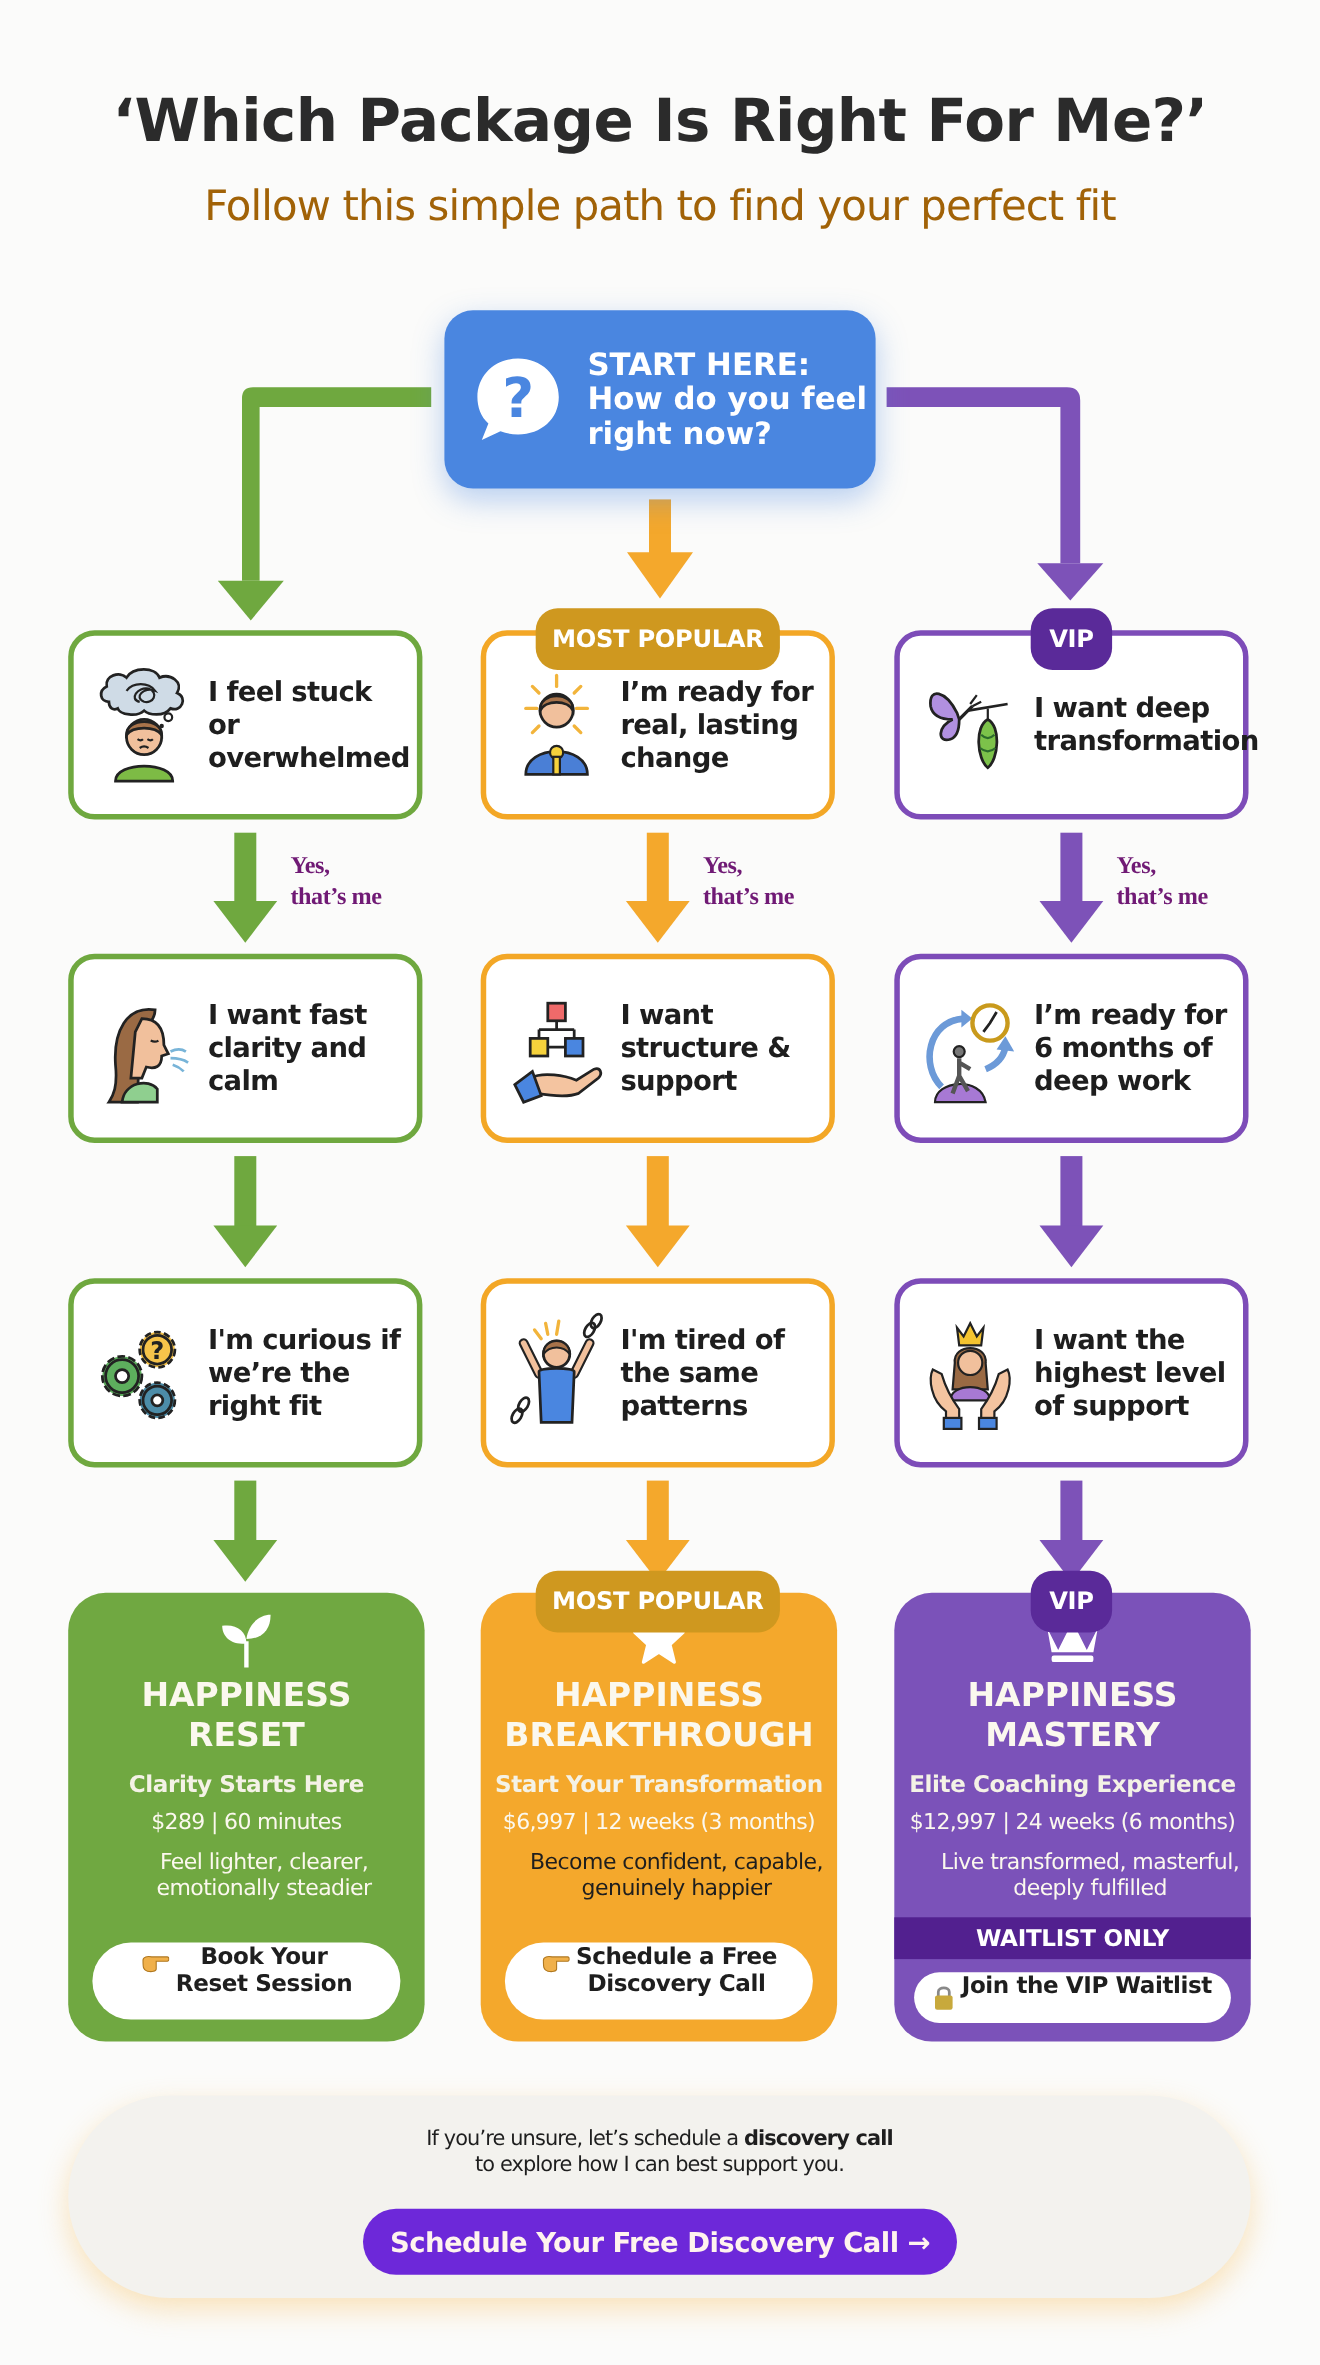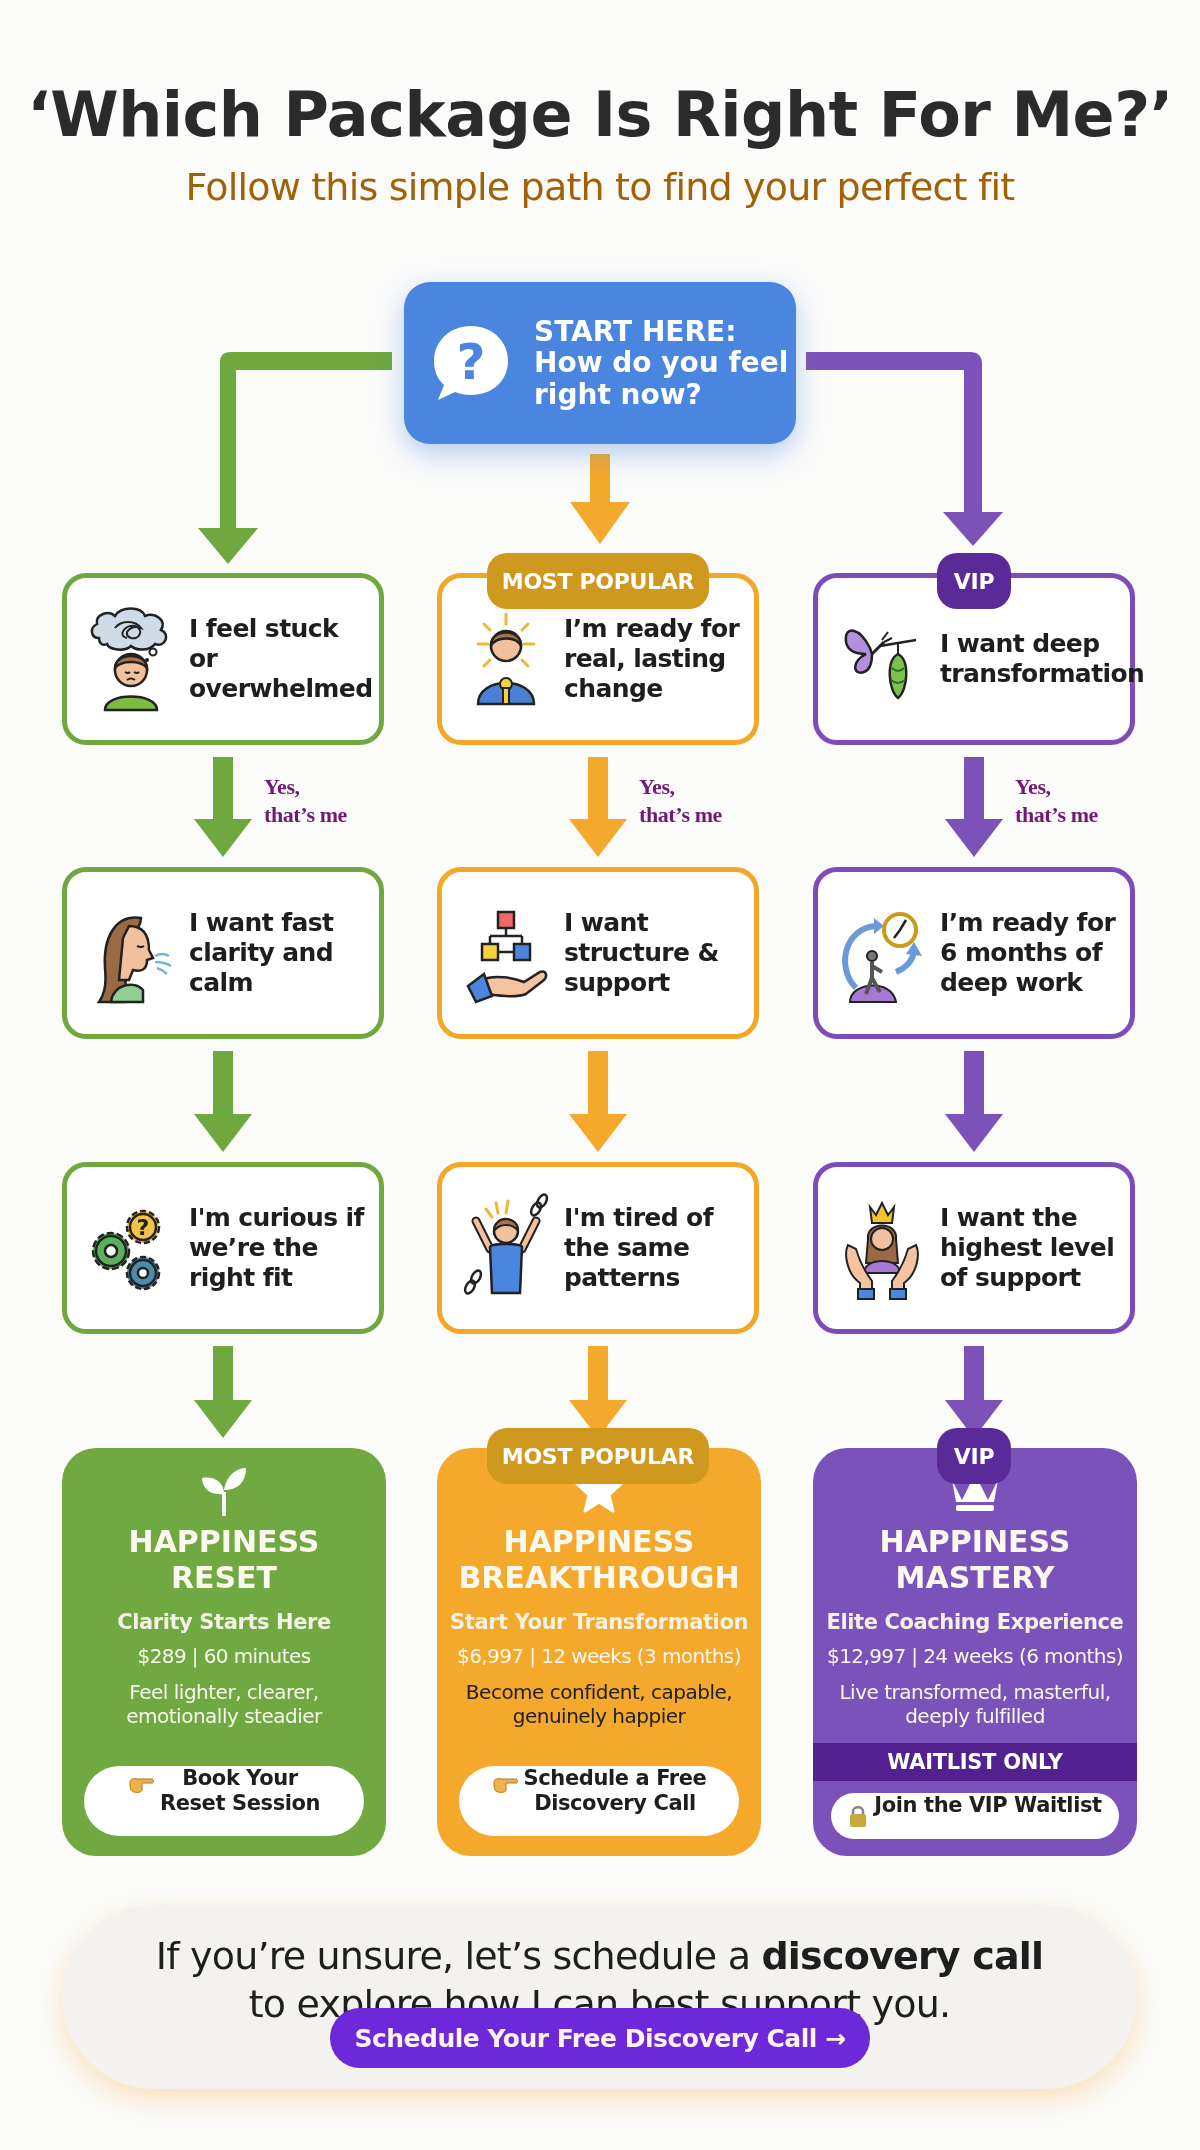--- a/index.html
+++ b/index.html
@@ -1,19 +1,19 @@
 <!DOCTYPE html>
 <html><head>
 <meta charset="utf-8">
 <style>
   * { box-sizing: border-box; margin: 0; padding: 0; }
   html, body { width: 1200px; height: 2150px; background: #fbfbfa; overflow: hidden; }
   body { font-family: "Liberation Sans", "DejaVu Sans", sans-serif; color: #222; position: relative; }
 
-  .title { position: absolute; top: 78px; left: 0; width: 1200px; text-align: center; font-size: 62px; font-weight: 700; color: #2b2b2b; letter-spacing: -0.5px; font-family: "DejaVu Sans", sans-serif; }
+  .title { position: absolute; top: 78px; left: 0; width: 1200px; text-align: center; font-size: 54px; font-weight: 700; color: #2b2b2b; letter-spacing: -0.5px; font-family: "DejaVu Sans", sans-serif; }
   .subtitle { position: absolute; top: 165px; left: 0; width: 1200px; text-align: center; font-size: 38px; color: #a16207; font-family: "DejaVu Sans", sans-serif; letter-spacing: -0.8px; }
 
   
   .start { position: absolute; left: 404px; top: 282px; width: 392px; height: 162px; background: #4a86e0; border-radius: 26px; box-shadow: 0 10px 28px rgba(74,134,224,0.38); display: flex; align-items: center; padding-left: 26px; }
   .start .q { width: 82px; height: 82px; position: relative; flex: none; }
   .start .txt { color: #fff; font-weight: 700; font-size: 28px; line-height: 1.12; margin-left: 22px; font-family: "DejaVu Sans", sans-serif; }
 
   svg.connectors { position: absolute; left: 0; top: 0; width: 1200px; height: 2150px; pointer-events: none; }
 
   .card { position: absolute; width: 322px; height: 172px; background: #fff; border: 5px solid; border-radius: 24px; display: flex; align-items: center; padding-left: 18px; padding-right: 10px; }
@@ -30,27 +30,27 @@
   .yes { position: absolute; font-size: 22px; font-weight: 700; color: #701a75; line-height: 1.25; font-family: Liberation Serif, serif; letter-spacing: -0.4px; }
 
   .pkg { position: absolute; width: 324px; height: 408px; border-radius: 34px; color: #fff; text-align: center; font-family: "DejaVu Sans", sans-serif; }
   .pkg.green { background: #70a841; }
   .pkg.orange { background: #f4a82c; }
   .pkg.purple { background: #7b52b9; }
   .pkg .picon { position: absolute; top: 18px; left: 0; width: 100%; height: 52px; display: flex; justify-content: center; }
   .pkg .pname { position: absolute; top: 76px; left: 0; width: 100%; font-size: 30px; font-weight: 700; line-height: 1.2; color: #fbf8ee; }
   .pkg .ptag { position: absolute; top: 162px; left: 0; width: 100%; font-size: 21px; font-weight: 700; color: #f4f2e6; letter-spacing: -0.4px; }
   .pkg .pprice { position: absolute; top: 196px; left: 0; width: 100%; font-size: 20px; color: #fbf8ee; letter-spacing: -0.6px; }
-  .pkg .pdesc { position: absolute; top: 232px; left: 10px; width: 304px; font-size: 20px; line-height: 1.2; color: #fbf8ee; letter-spacing: -0.5px; }
+  .pkg .pdesc { position: absolute; top: 232px; left: 26px; width: 304px; font-size: 20px; line-height: 1.2; color: #fbf8ee; letter-spacing: -0.5px; }
   .pkg.orange .pdesc { color: #1e1e1e; }
   .pkg .pbtn { position: absolute; left: 22px; width: 280px; height: 70px; background: #fff; border-radius: 35px; color: #1e1e1e; font-weight: 700; font-size: 21px; line-height: 1.2; display: flex; justify-content: center; text-align: center; letter-spacing: -0.4px; }
   .pkg .waitbar { position: absolute; left: 0; top: 295px; width: 100%; height: 38px; background: #52208f; color: #fff; font-weight: 700; font-size: 21px; display: flex; align-items: center; justify-content: center; letter-spacing: -0.3px; }
 
   .footer { position: absolute; left: 62px; top: 1905px; width: 1075px; height: 184px; background: #f3f2ee; border-radius: 92px; box-shadow: 0 10px 26px rgba(247,196,106,0.45); text-align: center; font-family: "DejaVu Sans", sans-serif; }
-  .footer .ftxt { position: absolute; top: 28px; left: 0; width: 100%; font-size: 38px; line-height: 1.25; color: #1e1e1e; letter-spacing: -0.8px; }
+  .footer .ftxt { position: absolute; top: 28px; left: 0; width: 100%; font-size: 19px; line-height: 1.25; color: #1e1e1e; letter-spacing: -0.8px; }
   .footer .ftxt b { font-weight: 700; }
   .cta-btn { position: absolute; left: 330px; top: 2008px; width: 540px; height: 60px; background: #6d28d9; border-radius: 30px; color: #fff3ee; font-weight: 700; font-size: 25px; display: flex; align-items: center; justify-content: center; font-family: "DejaVu Sans", sans-serif; letter-spacing: -0.5px; }
 </style>
 </head>
 <body>
 
 <div class="title">‘Which Package Is Right For Me?’</div>
 <div class="subtitle">Follow this simple path to find your perfect fit</div>
 
 <svg class="connectors" viewBox="0 0 1200 2150">

